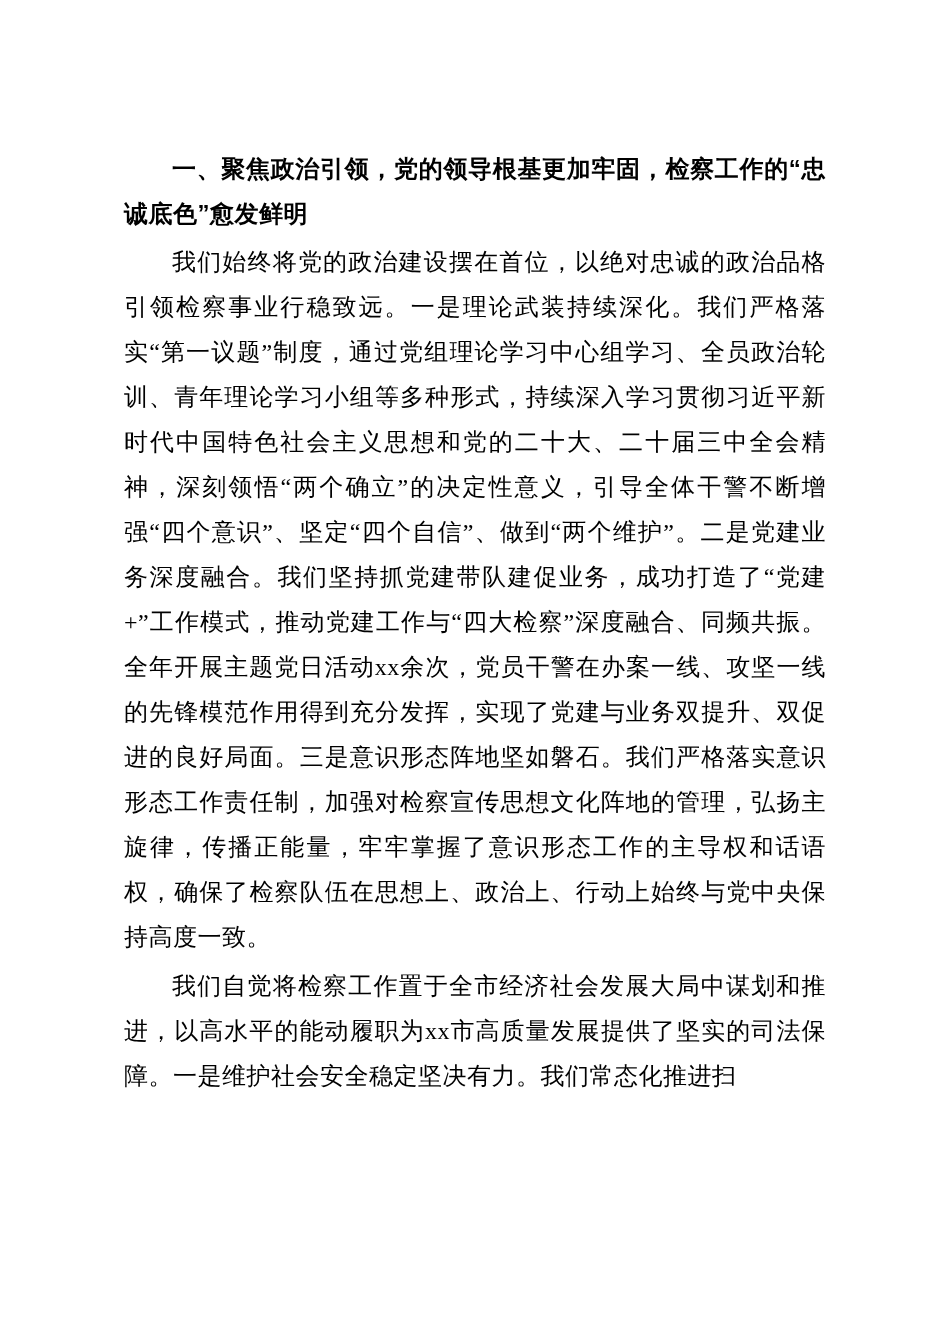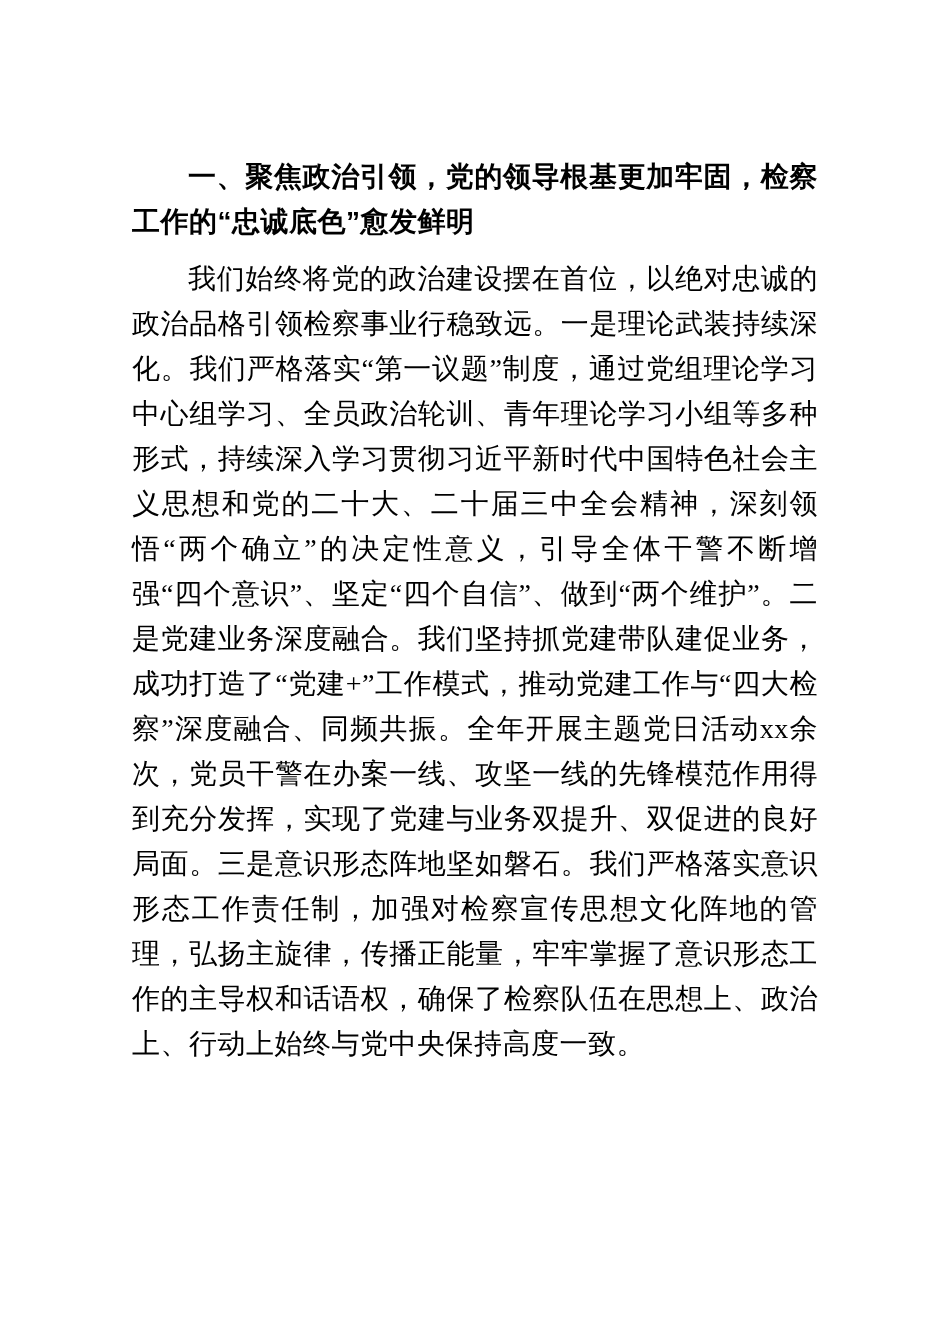--- a/index.html
+++ b/index.html
@@ -16,22 +16,22 @@
   .page {
     box-sizing: border-box;
     width: 950px;
     height: 1344px;
     padding: 142px 120px 0 120px;
     background: #ffffff;
     overflow: hidden;
   }
   .doc-heading,
   .doc-para {
-    margin: 12px;
-    font-size: 28px;
+    margin: 4px;
+    font-size: 24px;
     line-height: 45px;
     text-align: justify;
     text-justify: inter-ideograph;
     text-indent: 2em;
     letter-spacing: 0.5px;
     word-break: break-all;
   }
   .doc-heading {
     font-family: "Liberation Sans", "DejaVu Sans", sans-serif;
     font-weight: bold;
@@ -39,13 +39,14 @@
   .doc-para {
     font-weight: normal;
   }
 </style>
 </head>
 <body>
 
 <div class="page">
   <h2 class="doc-heading">一、聚焦政治引领，党的领导根基更加牢固，检察工作的“忠诚底色”愈发鲜明</h2>
   <p class="doc-para">我们始终将党的政治建设摆在首位，以绝对忠诚的政治品格引领检察事业行稳致远。一是理论武装持续深化。我们严格落实“第一议题”制度，通过党组理论学习中心组学习、全员政治轮训、青年理论学习小组等多种形式，持续深入学习贯彻习近平新时代中国特色社会主义思想和党的二十大、二十届三中全会精神，深刻领悟“两个确立”的决定性意义，引导全体干警不断增强“四个意识”、坚定“四个自信”、做到“两个维护”。二是党建业务深度融合。我们坚持抓党建带队建促业务，成功打造了“党建+”工作模式，推动党建工作与“四大检察”深度融合、同频共振。全年开展主题党日活动xx余次，党员干警在办案一线、攻坚一线的先锋模范作用得到充分发挥，实现了党建与业务双提升、双促进的良好局面。三是意识形态阵地坚如磐石。我们严格落实意识形态工作责任制，加强对检察宣传思想文化阵地的管理，弘扬主旋律，传播正能量，牢牢掌握了意识形态工作的主导权和话语权，确保了检察队伍在思想上、政治上、行动上始终与党中央保持高度一致。</p>
+  <p class="doc-para">我们自觉将检察工作置于全市经济社会发展大局中谋划和推进，以高水平的能动履职为xx市高质量发展提供了坚实的司法保障。一是维护社会安全稳定坚决有力。我们常态化推进扫</p>
 </div>
 
 </body></html>

